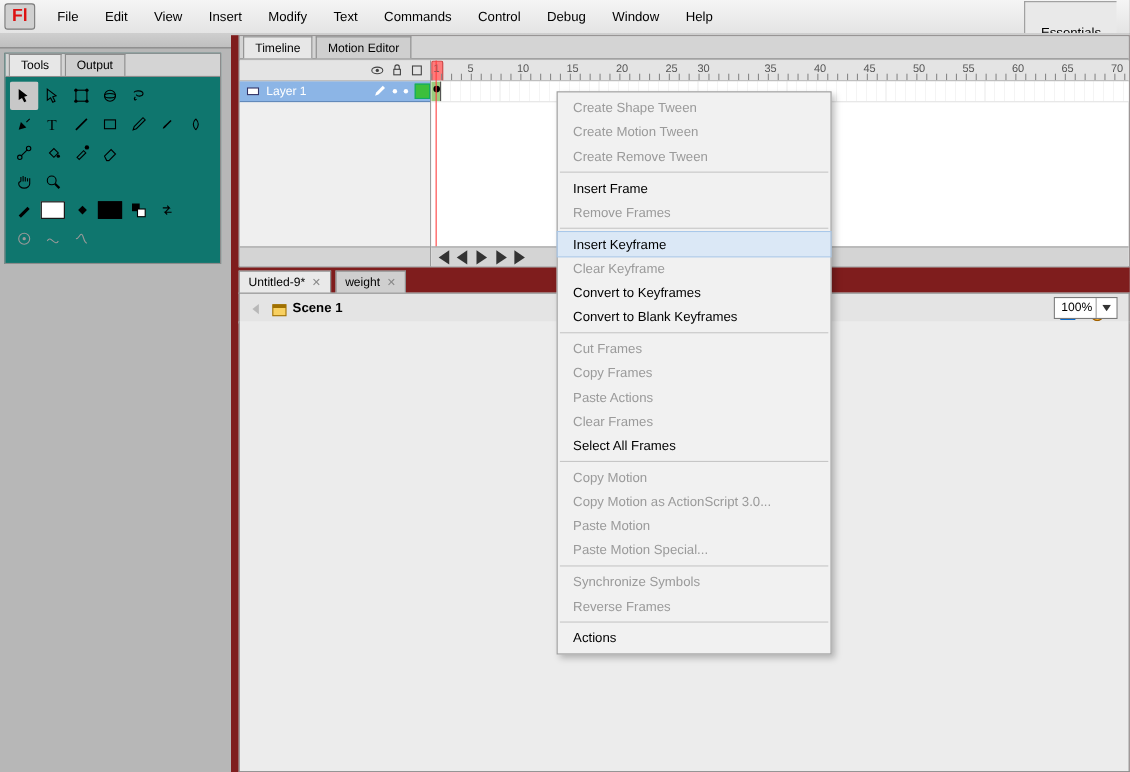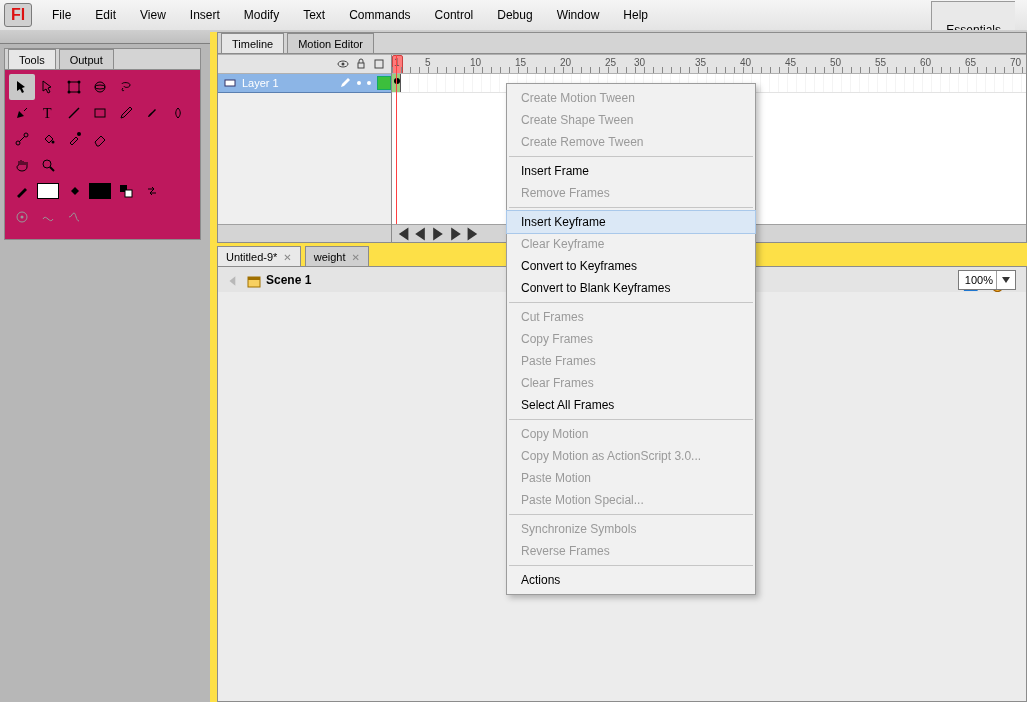--- a/index.html
+++ b/index.html
@@ -2,32 +2,32 @@
 <html><head>
 <meta charset="utf-8">
 <style>
   html,body{margin:0;padding:0;font-family:"Segoe UI",Tahoma,Arial,sans-serif;font-size:12px;color:#000;background:#b7b7b7;overflow:hidden;width:1027px;height:702px}
   .menubar{position:absolute;left:0;top:0;right:0;height:30px;background:linear-gradient(#f5f5f5,#e4e4e4);border-bottom:1px solid #8a8a8a;display:flex;align-items:center;padding-left:4px}
   .fl-badge{width:26px;height:22px;background:#d0d0d0;border:1px solid #7a7a7a;border-radius:3px;display:flex;align-items:center;justify-content:center;font-weight:bold;font-size:16px;color:#d11;margin-right:8px}
   .menubar .mitem{padding:4px 12px;cursor:default}
   .workspace-tab{position:absolute;right:12px;top:1px;height:22px;background:#e9e9e9;border:1px solid #9a9a9a;border-right:none;padding:17px 14px;display:flex;align-items:center}
   .under-menubar{position:absolute;left:0;right:0;top:30px;height:13px;background:linear-gradient(#cfcfcf,#bfbfbf);border-bottom:1px solid #7f7f7f}
 
-  .tools-panel{position:absolute;left:4px;top:48px;width:195px;height:190px;background:#be185d;border:1px solid #8c8c8c;display:flex;flex-direction:column}
+  .tools-panel{position:absolute;left:4px;top:48px;width:195px;height:190px;background:#0f766e;border:1px solid #8c8c8c;display:flex;flex-direction:column}
   .panel-tabs{height:20px;background:#d4d4d4;display:flex;align-items:flex-end;border-bottom:1px solid #8c8c8c}
   .ptab{height:19px;padding:0 10px;display:inline-flex;align-items:center;border:1px solid #8c8c8c;border-bottom:none;background:#e7e7e7;margin-left:3px;font-size:11px}
   .ptab.inactive{background:#cfcfcf}
   .tool-grid{padding:4px;display:grid;grid-template-columns:repeat(7,24px);grid-auto-rows:24px;gap:2px}
   .tool-grid .tbtn{width:24px;height:24px;border:1px solid transparent;display:flex;align-items:center;justify-content:center;cursor:default;border-radius:2px}
   .tbtn svg{width:16px;height:16px}
   .pressed{background:#c8c8c8;border-color:#888}
 
   .swatch{width:20px;height:14px;border:1px solid #000;display:inline-block}
 
-  .right-area{position:absolute;left:210px;top:32px;right:0;bottom:0;background:#fde047}
+  .right-area{position:absolute;left:210px;top:32px;right:0;bottom:0;background:#7f1d1d}
 
   .timeline-panel{position:absolute;left:7px;top:0;right:0;height:209px;background:#d9d9d9;border:1px solid #8c8c8c;display:flex;flex-direction:column}
   .timeline-body{flex:1;display:flex;border-top:1px solid #b0b0b0}
   .layer-col{width:173px;border-right:1px solid #8a8a8a;display:flex;flex-direction:column;background:#efefef}
   .layer-head{height:18px;border-bottom:1px solid #b0b0b0;display:flex;justify-content:flex-end;align-items:center;padding-right:6px;gap:6px;background:#e4e4e4}
   .layer-row{height:18px;background:#8cb5e6;color:#fff;display:flex;align-items:center;padding-left:6px;gap:6px;border-bottom:1px solid #5a7fb0;font-size:11px}
   .layer-rest{flex:1;background:#efefef}
   .layer-footer{height:17px;border-top:1px solid #a0a0a0;background:#d4d4d4}
 
   .frames-col{flex:1;display:flex;flex-direction:column;background:#fff;position:relative}
@@ -451,35 +451,35 @@
           <svg width="8" height="6" viewBox="0 0 8 6">
             <path d="M0 0h8L4 6z" fill="#333"></path>
           </svg>
         </span>
     </div>
   </div>
 
   <div class="stage"></div>
 
   <div class="context-menu" id="ctx" style="left:296px;top:51px">
+      <div class="row disabled">Create Shape Tween</div>
       <div class="row disabled">Create Motion Tween</div>
-      <div class="row disabled">Create Shape Tween</div>
       <div class="row disabled">Create Remove Tween</div>
       <div class="sep"></div>
       <div class="row">Insert Frame</div>
       <div class="row disabled">Remove Frames</div>
       <div class="sep"></div>
       <div class="row hl">Insert Keyframe</div>
       <div class="row disabled">Clear Keyframe</div>
       <div class="row">Convert to Keyframes</div>
       <div class="row">Convert to Blank Keyframes</div>
       <div class="sep"></div>
       <div class="row disabled">Cut Frames</div>
       <div class="row disabled">Copy Frames</div>
-      <div class="row disabled">Paste Frames</div>
+      <div class="row disabled">Paste Actions</div>
       <div class="row disabled">Clear Frames</div>
       <div class="row">Select All Frames</div>
       <div class="sep"></div>
       <div class="row disabled">Copy Motion</div>
       <div class="row disabled">Copy Motion as ActionScript 3.0...</div>
       <div class="row disabled">Paste Motion</div>
       <div class="row disabled">Paste Motion Special...</div>
       <div class="sep"></div>
       <div class="row disabled">Synchronize Symbols</div>
       <div class="row disabled">Reverse Frames</div>

